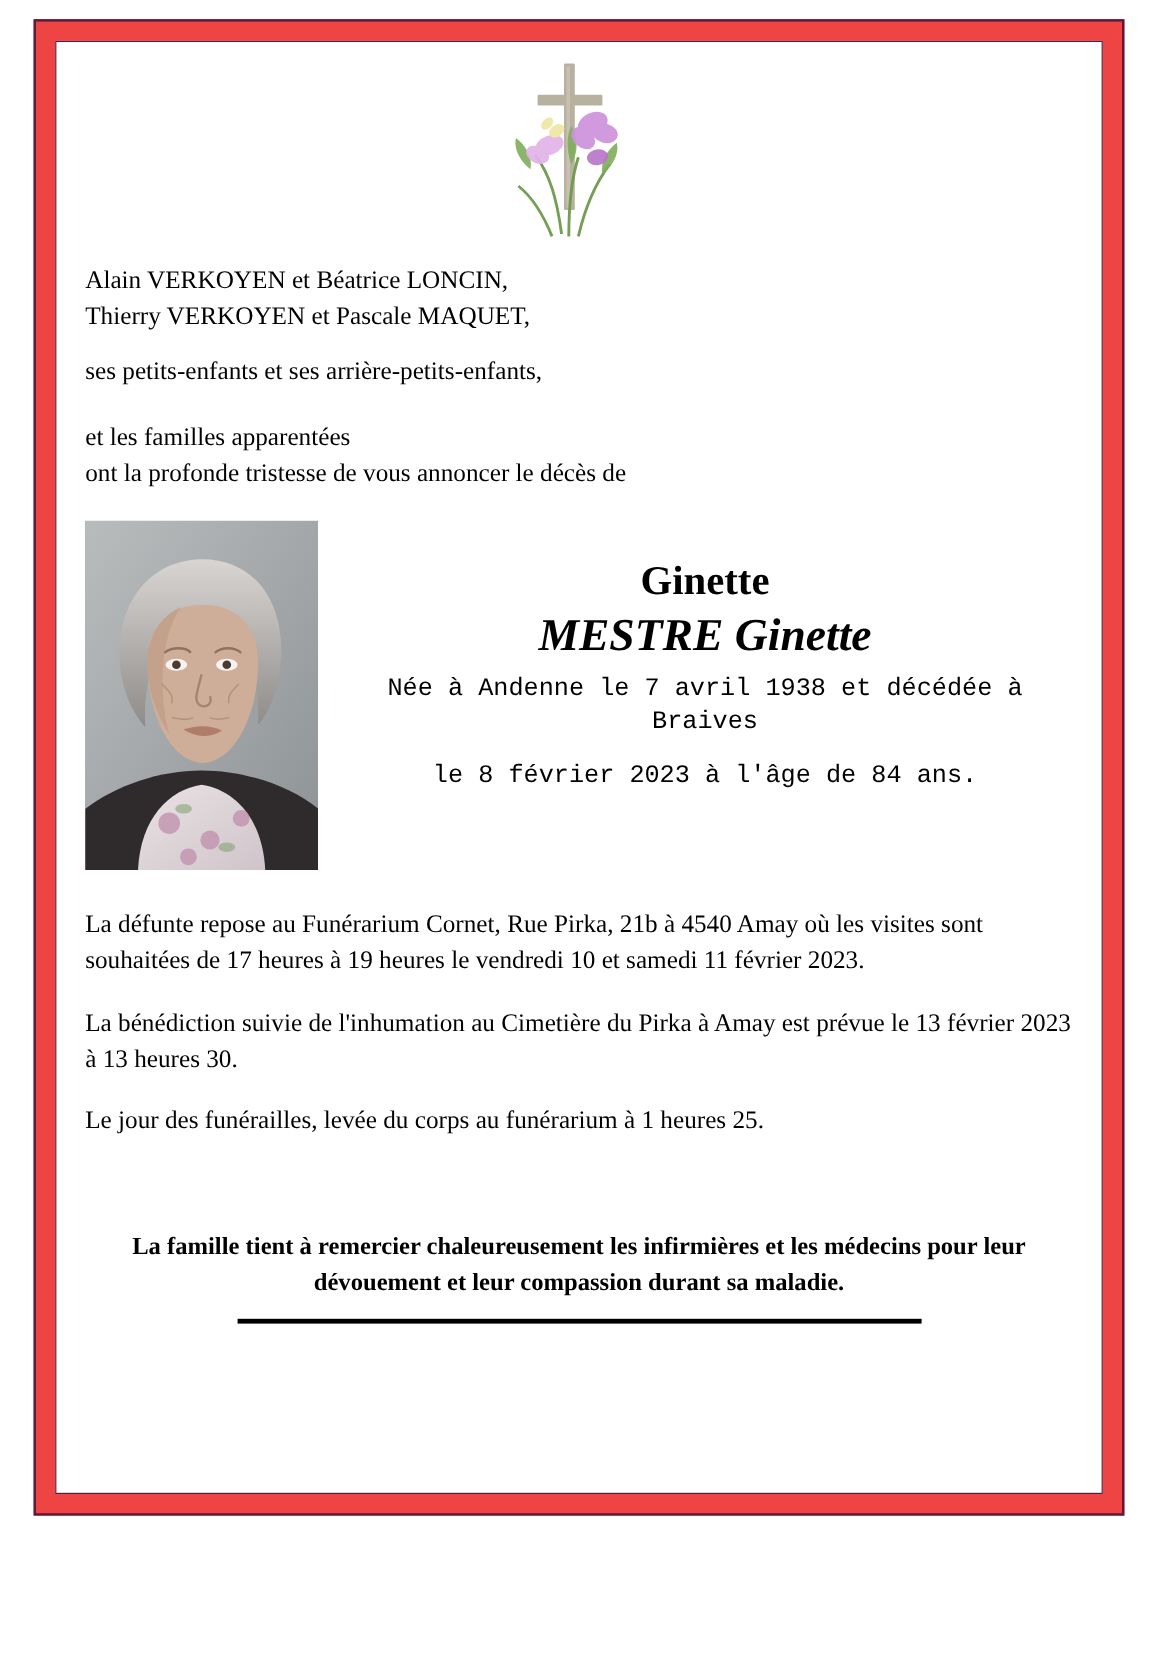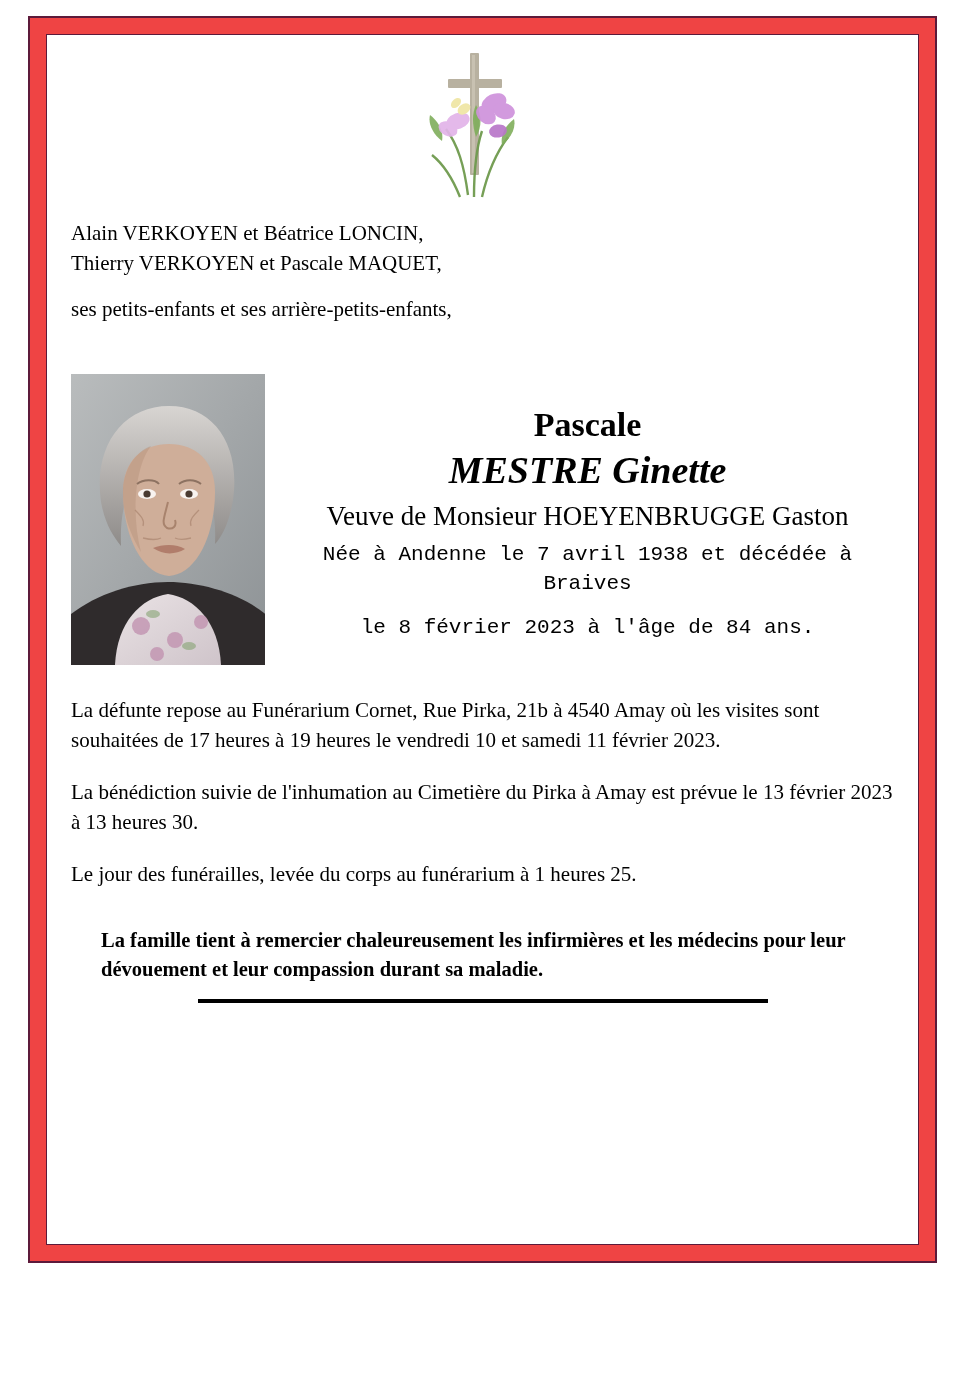--- a/index.html
+++ b/index.html
@@ -120,21 +120,22 @@
   .para {
     font-size: 21px;
     line-height: 1.42;
     margin-top: 22px;
     text-align: left;
   }
   .thanks {
     font-size: 20.5px;
     font-weight: bold;
     line-height: 1.45;
-    margin-top: 36px;
+    text-align: center;
+    margin-top: 76px;
     padding: 0 30px;
   }
   .rule {
     width: 570px;
     height: 4px;
     background: #000;
     margin: 14px auto 0 auto;
   }
 </style>
 </head>
@@ -187,20 +188,22 @@
           </g>
         </svg>
       </div>
 
       <div class="family">
         <div class="line">Alain VERKOYEN et Béatrice LONCIN,</div>
         <div class="line">Thierry VERKOYEN et Pascale MAQUET,</div>
         <div class="gap-sm"></div>
         <div class="line">ses petits-enfants et ses arrière-petits-enfants,</div>
         <div class="gap-md"></div>
+        <div class="line">et les familles apparentées</div>
+        <div class="line">ont la profonde tristesse de vous annoncer le décès de</div>
       </div>
 
       <div class="deceased">
         <div class="portrait">
           <svg width="194" height="291" viewBox="0 0 194 291" xmlns="http://www.w3.org/2000/svg">
             <defs>
               <linearGradient id="bg" x1="0" y1="0" x2="1" y2="1">
                 <stop offset="0%" stop-color="#b9bcbd"></stop>
                 <stop offset="100%" stop-color="#8d9295"></stop>
               </linearGradient>
@@ -246,23 +249,22 @@
 
             <g stroke="#a8836d" stroke-width="1.3" fill="none" opacity="0.65">
               <path d="M64 136 C 70 142, 74 146, 72 152"></path>
               <path d="M128 136 C 122 142, 118 146, 120 152"></path>
               <path d="M72 164 C 80 166, 86 166, 90 164"></path>
               <path d="M120 164 C 112 166, 108 166, 104 164"></path>
             </g>
           </svg>
         </div>
         <div class="dec-text">
-          <div class="dec-title">Pascale</div>
+          <div class="dec-title">Ginette</div>
           <div class="dec-name">MESTRE Ginette</div>
-          <div class="dec-spouse">Veuve de Monsieur HOEYENBRUGGE Gaston</div>
           <div class="dec-birth">Née à Andenne le 7 avril 1938 et décédée à Braives</div>
           <div class="dec-birth" style="margin-top:16px">le 8 février 2023 à l'âge de 84 ans.</div>
         </div>
       </div>
 
       <div class="para">La défunte repose au Funérarium Cornet, Rue Pirka, 21b à 4540 Amay où les visites sont souhaitées de 17 heures à 19 heures le vendredi 10 et samedi 11 février 2023.</div>
       <div class="para">La bénédiction suivie de l'inhumation au Cimetière du Pirka à Amay est prévue le 13 février 2023 à 13 heures 30.</div>
       <div class="para">Le jour des funérailles, levée du corps au funérarium à 1 heures 25.</div>
 
       <div class="thanks">La famille tient à remercier chaleureusement les infirmières et les médecins pour leur dévouement et leur compassion durant sa maladie.</div>

